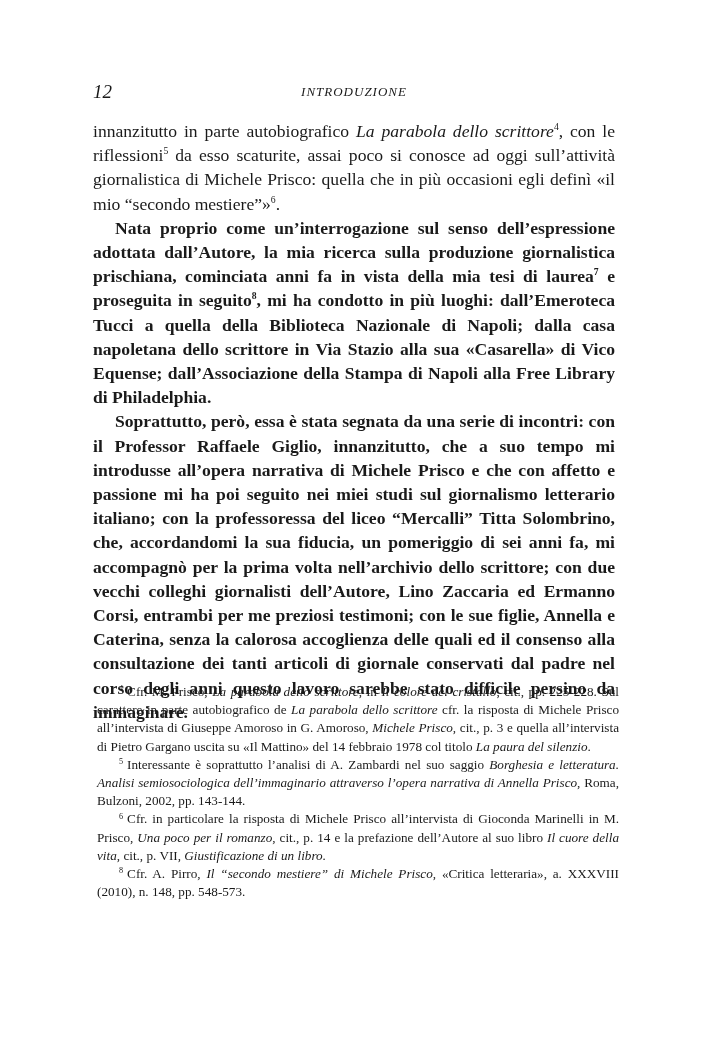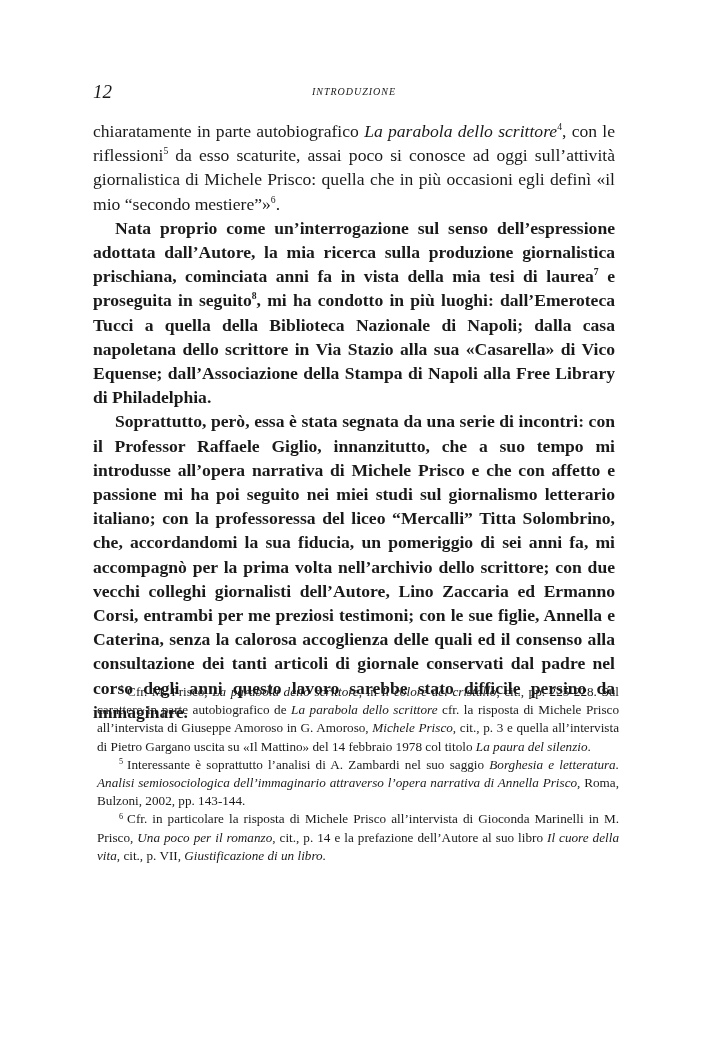--- a/index.html
+++ b/index.html
@@ -2,21 +2,21 @@
 <html><head>
   <meta charset="utf-8">
   <style>
     html, body { margin: 0; padding: 0; background: #ffffff; }
     body { width: 708px; height: 1038px; position: relative; overflow: hidden; }
     .page { position: absolute; left: 93px; top: 0; width: 522px; color: #1a1a1a;
             font-family: "Liberation Serif", "DejaVu Serif", serif; }
     .running-head { position: absolute; top: 80px; left: 0; width: 522px; height: 24px; font-style: italic; }
     .page-number { position: absolute; left: 0; top: 0; font-size: 19px; line-height: 24px; }
     .head-title { position: absolute; left: 0; width: 522px; top: 2px; text-align: center;
-                  font-size: 10px; letter-spacing: 1px; line-height: 20px; text-transform: uppercase; }
+                  font-size: 13px; letter-spacing: 1px; line-height: 20px; text-transform: uppercase; }
     .main-text { position: absolute; top: 119px; left: 0; width: 522px; font-size: 17.6px;
                  line-height: 24.2px; text-align: justify; hyphens: manual; }
     .main-text p { margin: 0; }
     .main-text p.indent { text-indent: 22px; font-weight: bold; }
     sup { font-size: 0.55em; line-height: 0; vertical-align: 0.7em; }
     .footnotes { position: absolute; top: 683px; left: 4px; width: 522px; font-size: 13.2px;
                  line-height: 18.2px; text-align: justify; }
     .footnotes p { margin: 0; text-indent: 22px; }
     .fn-num { font-size: 0.62em; vertical-align: 0.6em; line-height: 0; margin-right: 4px; }
     i { font-style: italic; }
@@ -24,23 +24,24 @@
 </head>
 <body>
 
 <div class="page">
   <div class="running-head">
     <span class="page-number">12</span>
     <span class="head-title">introduzione</span>
   </div>
 
   <div class="main-text">
-    <p><span>chiaratamente in parte autobiografico </span><i>La parabola dello scrittore</i><sup>4</sup><span>, con le riflessioni</span><sup>5</sup><span> da esso scaturite, assai poco si conosce ad oggi sull’attività gior­nalistica di Michele Prisco: quella che in più occasioni egli definì «il mio “secondo mestiere”»</span><sup>6</sup><span>.</span></p>
+    <p><span>innanzitutto in parte autobiografico </span><i>La parabola dello scrittore</i><sup>4</sup><span>, con le riflessioni</span><sup>5</sup><span> da esso scaturite, assai poco si conosce ad oggi sull’attività gior­nalistica di Michele Prisco: quella che in più occasioni egli definì «il mio “secondo mestiere”»</span><sup>6</sup><span>.</span></p>
     <p class="indent"><span>Nata proprio come un’interrogazione sul senso dell’espressione adottata dall’Autore, la mia ricerca sulla produzione giornalistica prischiana, co­minciata anni fa in vista della mia tesi di laurea</span><sup>7</sup><span> e proseguita in seguito</span><sup>8</sup><span>, mi ha condotto in più luoghi: dall’Emeroteca Tucci a quella della Bibliote­ca Nazionale di Napoli; dalla casa napoletana dello scrittore in Via Stazio alla sua «Casarella» di Vico Equense; dall’Associazione della Stampa di Na­poli alla Free Library di Philadelphia.</span></p>
     <p class="indent"><span>Soprattutto, però, essa è stata segnata da una serie di incontri: con il Professor Raffaele Giglio, innanzitutto, che a suo tempo mi introdusse all’opera narrativa di Michele Prisco e che con affetto e passione mi ha poi seguito nei miei studi sul giornalismo letterario italiano; con la professores­sa del liceo “Mercalli” Titta Solombrino, che, accordandomi la sua fiducia, un pomeriggio di sei anni fa, mi accompagnò per la prima volta nell’archi­vio dello scrittore; con due vecchi colleghi giornalisti dell’Autore, Lino Zaccaria ed Ermanno Corsi, entrambi per me preziosi testimoni; con le sue figlie, Annella e Caterina, senza la calorosa accoglienza delle quali ed il consenso alla consultazione dei tanti articoli di giornale conservati dal pa­dre nel corso degli anni questo lavoro sarebbe stato difficile persino da immaginare.</span></p>
   </div>
 
   <div class="footnotes">
     <p><span class="fn-num">4</span><span>Cfr. M. Prisco, </span><i>La parabola dello scrittore</i><span>, in </span><i>Il colore del cristallo</i><span>, cit., pp. 225-228. Sul carattere in parte autobiografico de </span><i>La parabola dello scrittore</i><span> cfr. la risposta di Michele Prisco all’intervista di Giuseppe Amoroso in G. Amoroso, </span><i>Michele Prisco</i><span>, cit., p. 3 e quella all’intervista di Pietro Gargano uscita su «Il Mattino» del 14 febbraio 1978 col titolo </span><i>La paura del silenzio</i><span>.</span></p>
     <p><span class="fn-num">5</span><span>Interessante è soprattutto l’analisi di A. Zambardi nel suo saggio </span><i>Borghesia e letteratu­ra. Analisi semiosociologica dell’immaginario attraverso l’opera narrativa di Annella Prisco</i><span>, Roma, Bulzoni, 2002, pp. 143-144.</span></p>
     <p><span class="fn-num">6</span><span>Cfr. in particolare la risposta di Michele Prisco all’intervista di Gioconda Marinelli in M. Prisco, </span><i>Una poco per il romanzo</i><span>, cit., p. 14 e la prefazione dell’Autore al suo libro </span><i>Il cuore della vita</i><span>, cit., p. VII, </span><i>Giustificazione di un libro.</i></p>
+    <p><span class="fn-num">8</span><span>Cfr. A. Pirro, </span><i>Il “secondo mestiere” di Michele Prisco</i><span>, «Critica letteraria», a. XXXVIII (2010), n. 148, pp. 548-573.</span></p>
   </div>
 </div>
 
 </body></html>

